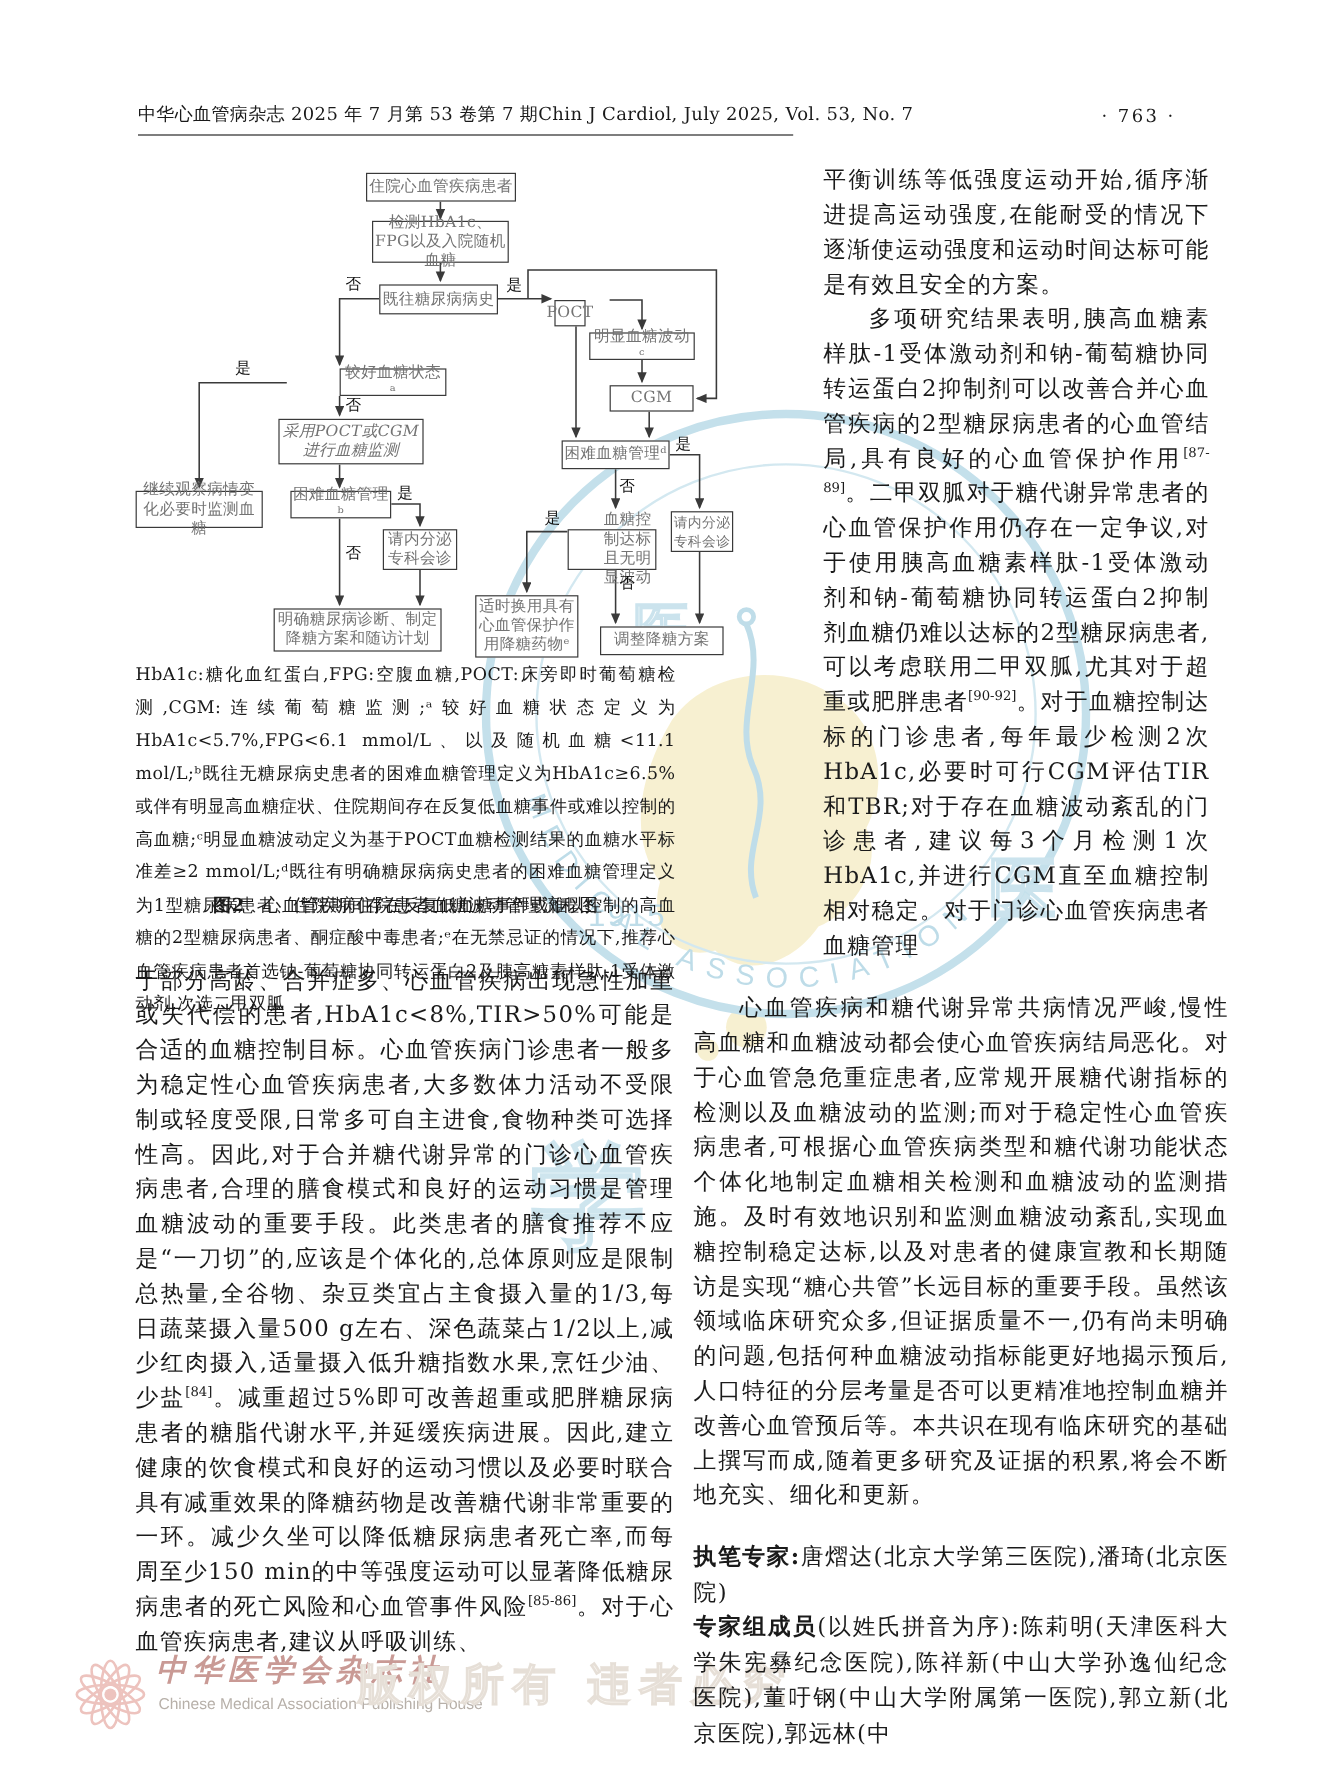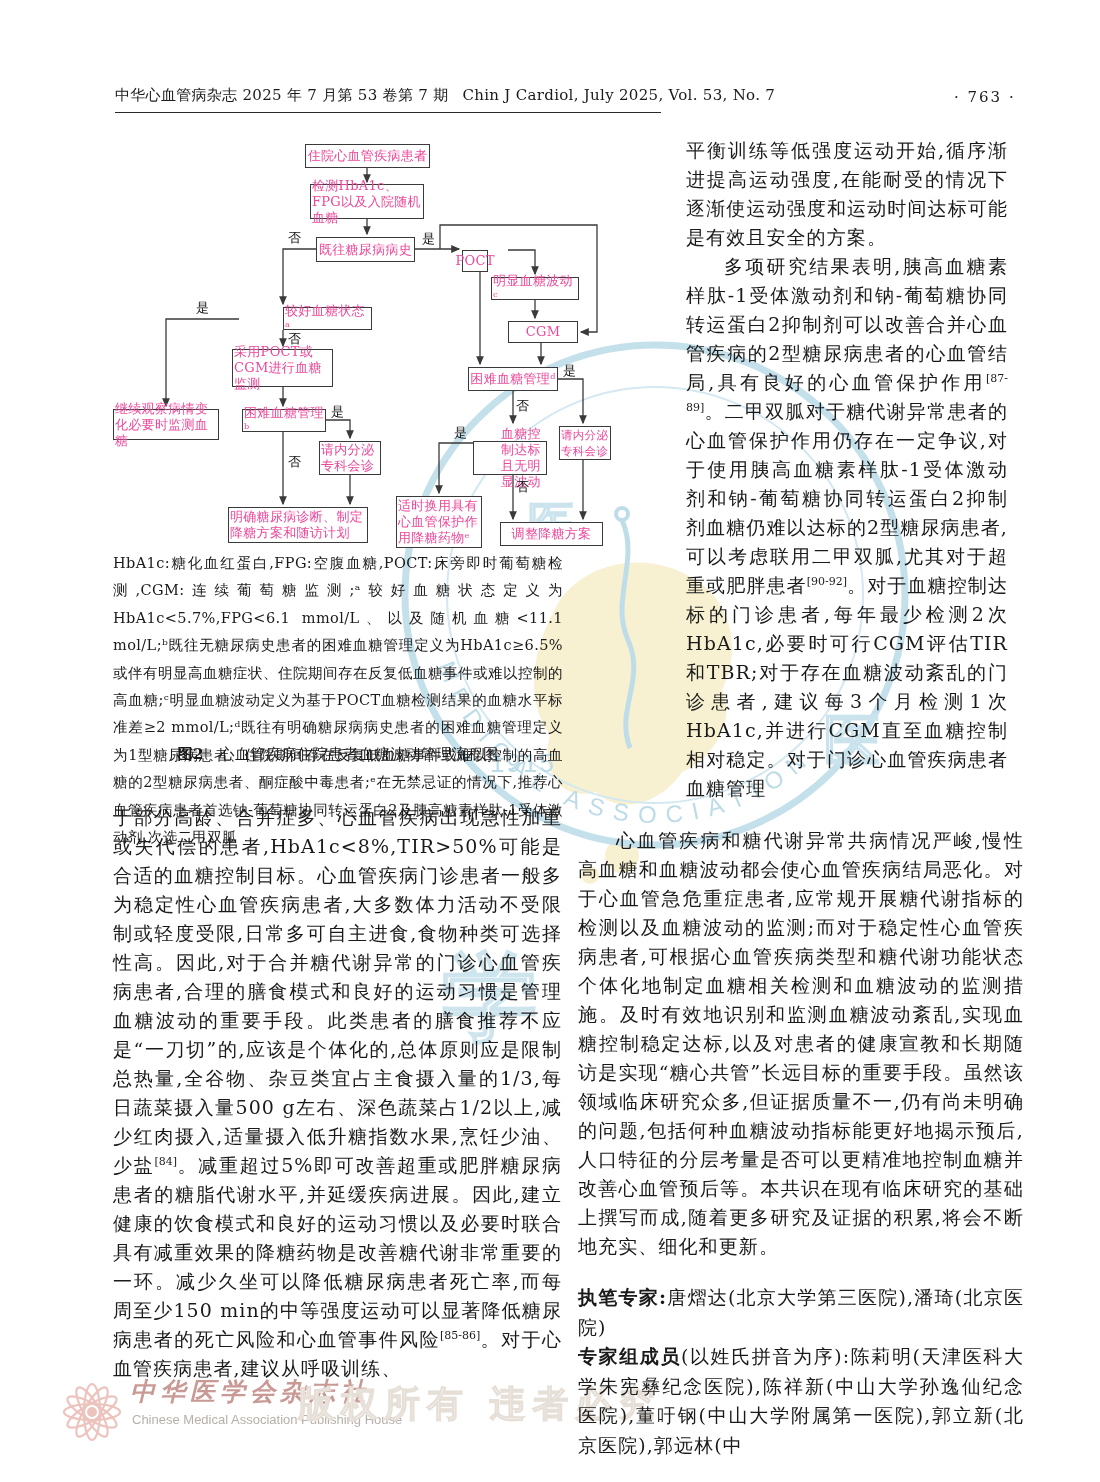--- a/index.html
+++ b/index.html
@@ -2,26 +2,26 @@
 <html><head>
 <meta charset="utf-8">
 <style>
   html,body{margin:0;padding:0;background:#888;}
   .page{position:relative;width:1100px;height:1482px;background:#ffffff;overflow:hidden;
         font-family:"DejaVu Serif","Liberation Serif",serif;color:#1a1a1a;}
   .wm{position:absolute;left:0;top:0;z-index:0;pointer-events:none;}
   .content{position:absolute;left:0;top:0;width:1100px;height:1482px;z-index:1;}
   .hdr{position:absolute;left:115px;top:86px;width:546px;font-size:15px;letter-spacing:.3px;
        border-bottom:1.5px solid #2a2a2a;padding-bottom:7px;white-space:nowrap;}
-  .hdr .en{margin-left:14px;}
-  .pgnum{position:absolute;left:918px;top:88px;font-size:15px;letter-spacing:2px;margin-left:36px;}
+  .hdr .en{}
+  .pgnum{position:absolute;left:918px;top:88px;font-size:15px;letter-spacing:2px;}
   .figure{position:absolute;left:100px;top:138px;width:520px;height:420px;}
   .fc-arrows{position:absolute;left:0;top:0;}
   .fc-box{position:absolute;border:1px solid #3a3a3a;background:#fff;display:flex;align-items:center;
-          justify-content:center;font-size:13px;line-height:16px;color:#ec4899;
+          justify-content:center;text-align:center;font-size:13px;line-height:16px;color:#737373;
           padding:1px;box-sizing:border-box;letter-spacing:.3px;}
   .fc-lb{position:absolute;font-size:13px;color:#111;line-height:13px;}
   .fig-note{position:absolute;left:113px;top:550px;width:450px;font-size:14.5px;line-height:27.4px;
             text-align:justify;letter-spacing:.4px;}
   .fig-cap{position:absolute;left:113px;top:745px;width:450px;font-size:15px;text-align:center;letter-spacing:.5px;}
   .fig-cap .b{font-weight:bold;}
   .body-txt{font-size:19px;line-height:29px;text-align:justify;letter-spacing:1.1px;}
   .body-txt p{margin:0;}
   .body-txt p.indent{text-indent:2em;}
   .col-left{position:absolute;left:113px;top:803px;width:449px;}
@@ -114,21 +114,21 @@
         </g>
       </svg>
 
       <div class="fc-box" style="left:205px;top:6px;width:125px;height:24px;">住院心血管疾病患者</div>
       <div class="fc-box" style="left:210px;top:46px;width:114px;height:35px;">检测HbA1c、FPG以及入院随机血糖</div>
       <div class="fc-box" style="left:216px;top:99px;width:99px;height:25px;">既往糖尿病病史</div>
       <div class="fc-box" style="left:362px;top:112px;width:26px;height:22px;">POCT</div>
       <div class="fc-box" style="left:391px;top:139px;width:88px;height:23px;">明显血糖波动ᶜ</div>
       <div class="fc-box" style="left:408px;top:183px;width:70px;height:22px;">CGM</div>
       <div class="fc-box" style="left:139px;top:169px;width:89px;height:23px;margin-left:44px;">较好血糖状态ᵃ</div>
-      <div class="fc-box" style="left:132px;top:211px;width:101px;height:38px;">采用POCT或CGM进行血糖监测</div>
+      <div class="fc-box" style="left:132px;top:211px;width:121px;height:38px;font-style:italic;">采用POCT或CGM进行血糖监测</div>
       <div class="fc-box" style="left:13px;top:271px;width:106px;height:31px;">继续观察病情变化必要时监测血糖</div>
       <div class="fc-box" style="left:142px;top:271px;width:84px;height:23px;">困难血糖管理ᵇ</div>
       <div class="fc-box" style="left:219px;top:303px;width:62px;height:34px;">请内分泌专科会诊</div>
       <div class="fc-box" style="left:128px;top:369px;width:140px;height:36px;">明确糖尿病诊断、制定降糖方案和随访计划</div>
       <div class="fc-box" style="left:368px;top:229px;width:90px;height:24px;">困难血糖管理ᵈ</div>
       <div class="fc-box" style="left:373px;top:303px;width:74px;height:34px;padding-left:27px;">血糖控制达标且无明显波动</div>
       <div class="fc-box" style="left:459px;top:288px;width:52px;height:34px;font-size:11.5px;">请内分泌专科会诊</div>
       <div class="fc-box" style="left:296px;top:358px;width:86px;height:52px;">适时换用具有心血管保护作用降糖药物ᵉ</div>
       <div class="fc-box" style="left:400px;top:384px;width:103px;height:24px;">调整降糖方案</div>
 

